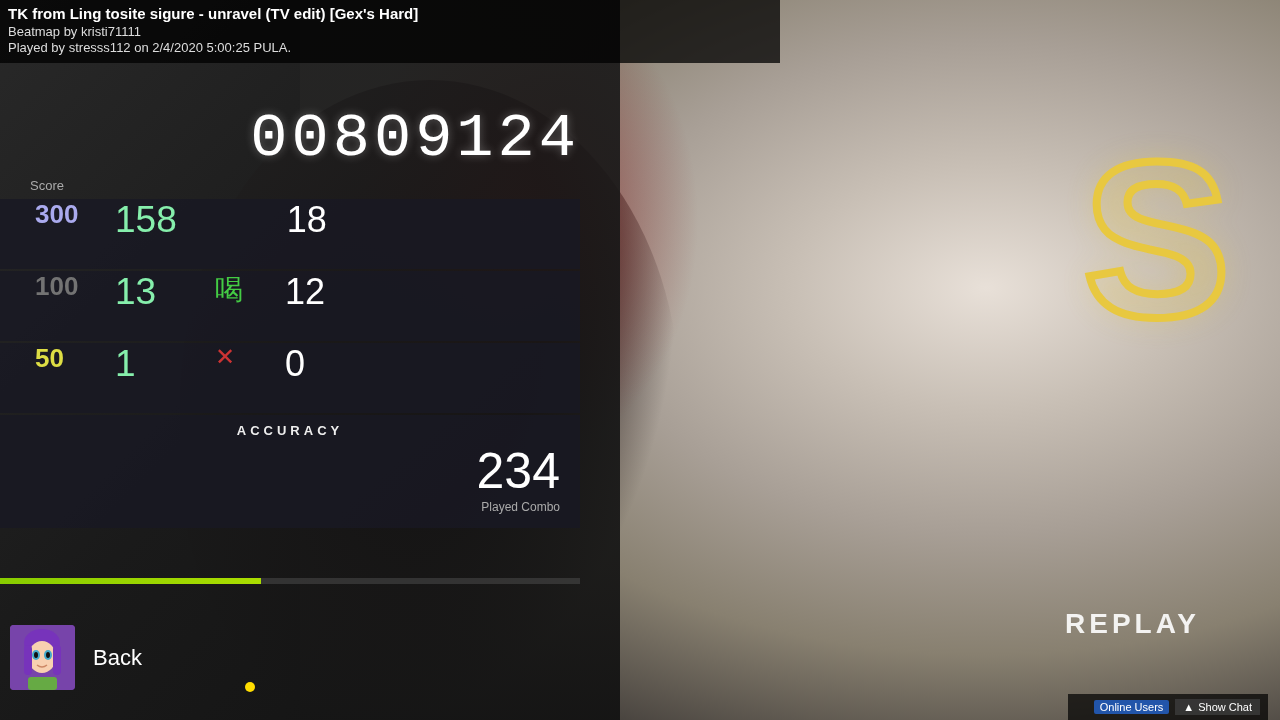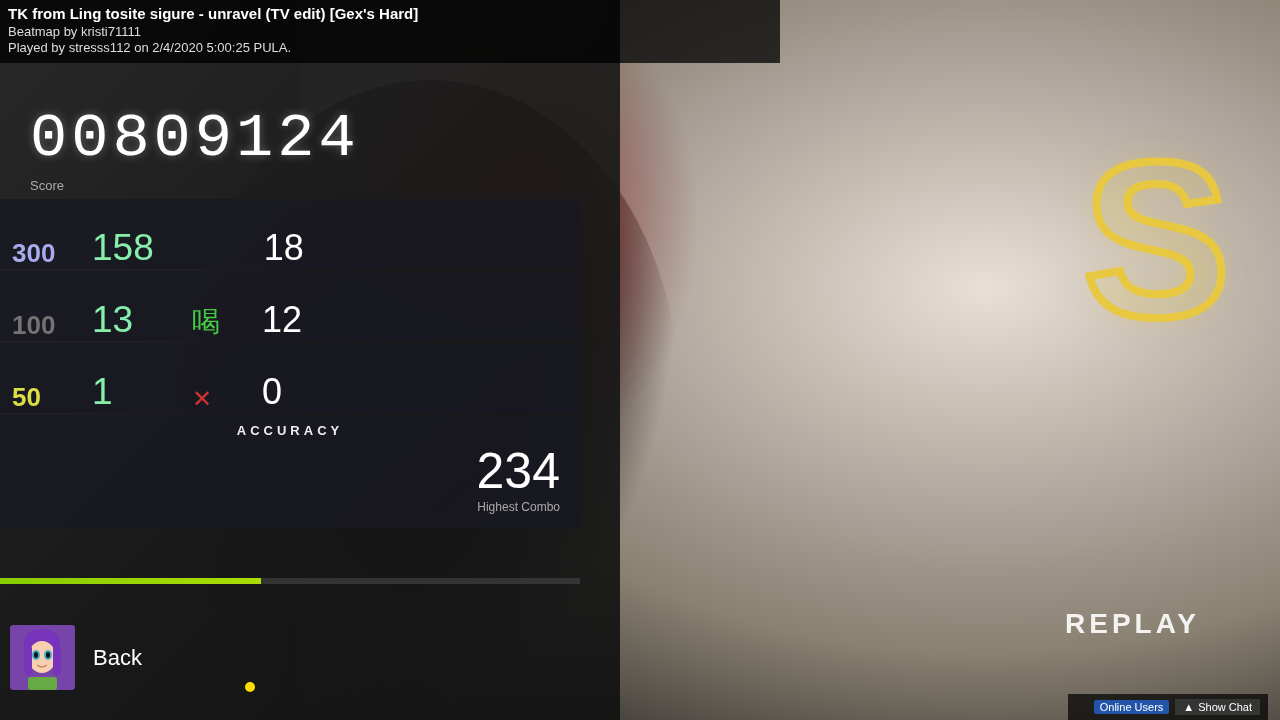--- a/index.html
+++ b/index.html
@@ -94,21 +94,21 @@
     #score-panel {
       position: absolute;
       top: 95px;
       left: 0;
       width: 580px;
       z-index: 10;
     }
 
     #score-number-row {
       display: flex;
-      justify-content: flex-start;
+      justify-content: flex-end;
       align-items: center;
       padding: 8px 0 4px 30px;
     }
 
     #score-number {
       font-size: 62px;
       font-weight: 300;
       color: #ffffff;
       letter-spacing: 4px;
       font-family: 'Courier New', monospace;
@@ -118,25 +118,25 @@
     #score-label {
       color: #aaaaaa;
       font-size: 13px;
       padding-left: 30px;
       padding-bottom: 4px;
     }
 
     
     .hit-row {
       display: flex;
-      align-items: flex-end;
+      align-items: flex-start;
       background: rgba(30,30,30,0.75);
       margin: 2px 0;
       height: 70px;
-      padding: 0 20px 0 12px;
+      padding: 0 20px 0 35px;
     }
 
     .hit-300 {
       background: rgba(25,25,35,0.82);
     }
 
     .hit-100 {
       background: rgba(25,25,35,0.82);
     }
 
@@ -427,21 +427,21 @@
     <span class="hit-count-left">1</span>
     <span class="hit-icon x-red">✕</span>
     <span class="hit-count-right">0</span>
   </div>
 
   <div id="accuracy-section">
     <div id="accuracy-label-header">ACCURACY</div>
     <div id="accuracy-row">
       <div id="combo-section">
         <div id="combo-number">234</div>
-        <div id="combo-label">Highest Combo</div>
+        <div id="combo-label">Played Combo</div>
       </div>
     </div>
   </div>
 </div>
 
 <div id="progress-bar-container">
   <div id="progress-bar-fill" style="width: 45%;"></div>
 </div>
 
 <div id="grade-display">

